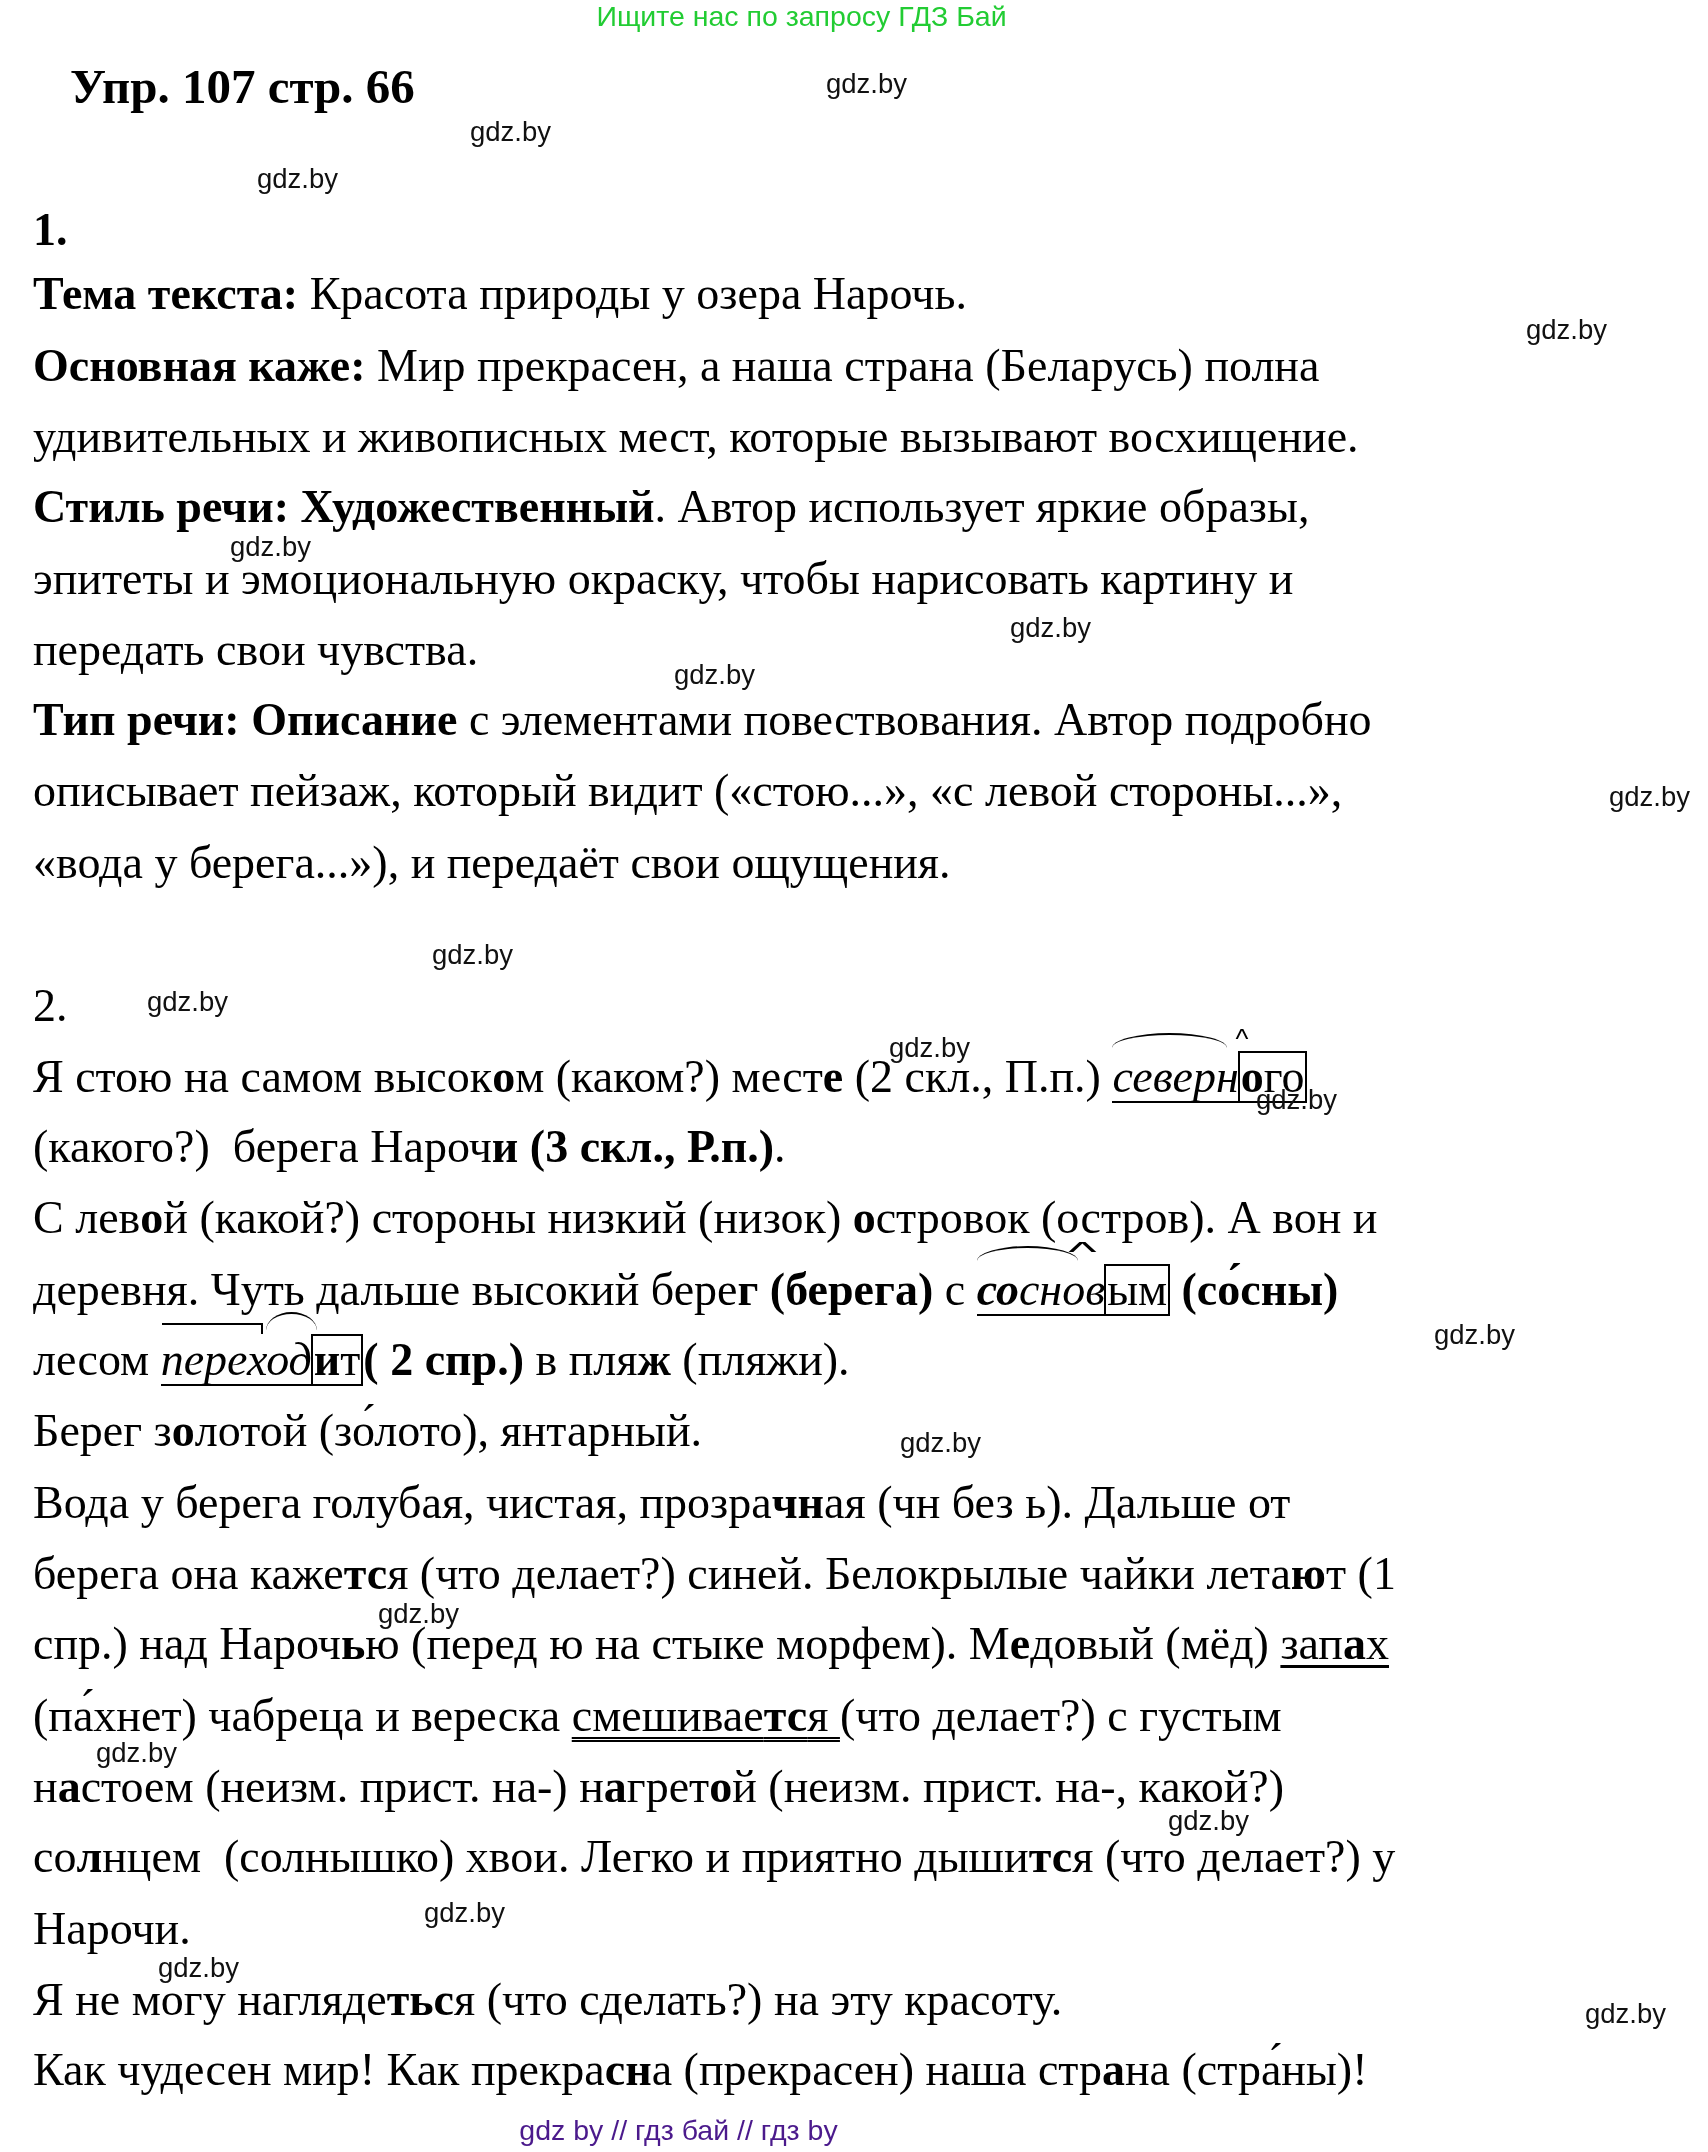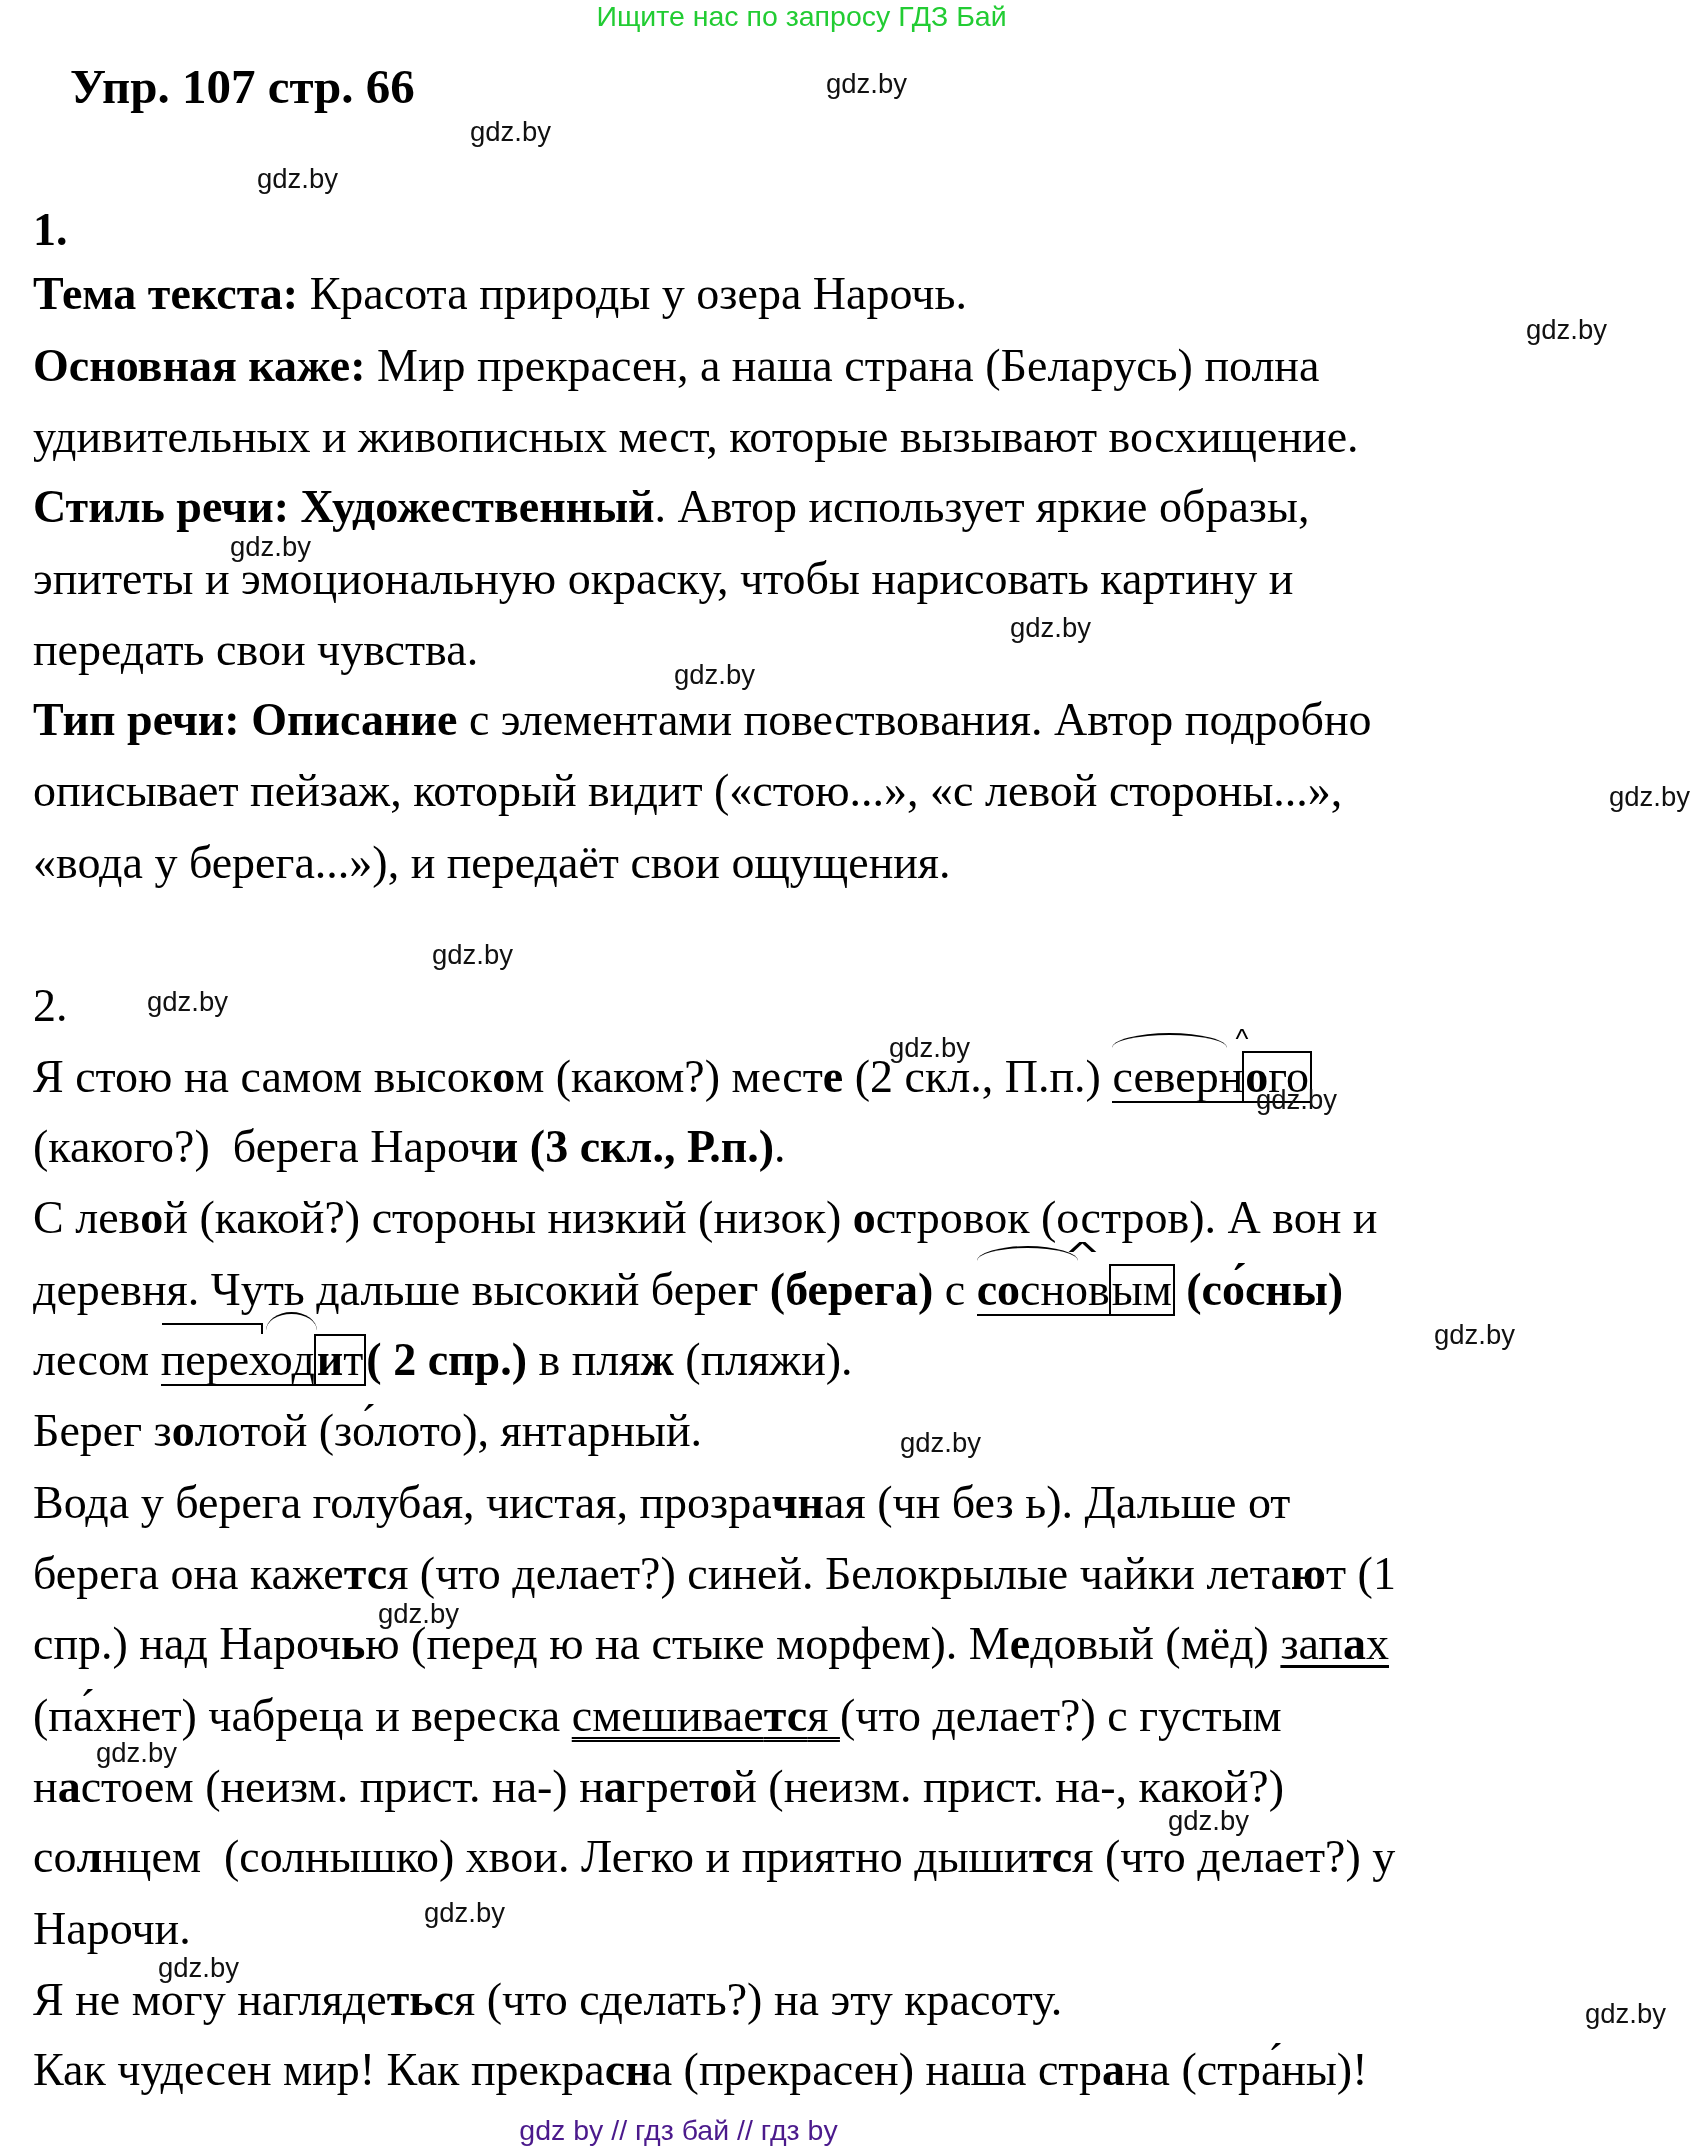--- a/index.html
+++ b/index.html
@@ -14,21 +14,21 @@
   .title { position: absolute; left: 33px; top: 55px; font-size: 49px; font-weight: bold; line-height: 64px; margin-left: 37px; }
   .num { position: absolute; left: 33px; font-size: 46px; line-height: 55px; }
   .num.bold { font-weight: bold; }
   .line { position: absolute; left: 33px; font-size: 46px; line-height: 55px; white-space: pre; }
   .b { font-weight: bold; }
   .wm { position: absolute; font-family: "Liberation Sans", "DejaVu Sans", sans-serif;
         font-size: 27.5px; line-height: 31px; color: #111; }
   .u1 { text-decoration: underline; text-decoration-thickness: 2.8px; text-underline-offset: 5.5px; margin-top: 12px; }
   .u2 { text-decoration: underline double; text-decoration-thickness: 1.8px; text-underline-offset: 5.5px; text-align: right; }
   .morph { position: relative; display: inline-block; }
-  .stem { border-bottom: 2.8px solid #000; padding-bottom: 0; display: inline-block; line-height: 48px; }
+  .stem { border-bottom: 2.8px solid #000; padding-bottom: 0; display: inline-block; line-height: 48px; font-style: italic; }
   .ending { display: inline-block; border: 2.8px solid #000; line-height: 48px; padding: 0 0.9px; margin-left: -0.9px; }
   .arc { position: absolute; top: -16.5px; height: 13px; border-top: 2.8px solid #000; border-radius: 50% 50% 0 0 / 100% 100% 0 0; }
   .caret { position: absolute; top: -24px; font-family: "Liberation Sans", sans-serif; font-size: 27.5px; line-height: 27.5px; }
   .prefix-bar { position: absolute; top: -9.2px; height: 9.2px; border-top: 2.8px solid #000; border-right: 2.8px solid #000; }
 </style>
 </head>
 <body>
 
 <div class="hdr">Ищите нас по запросу ГДЗ Бай</div>
 

